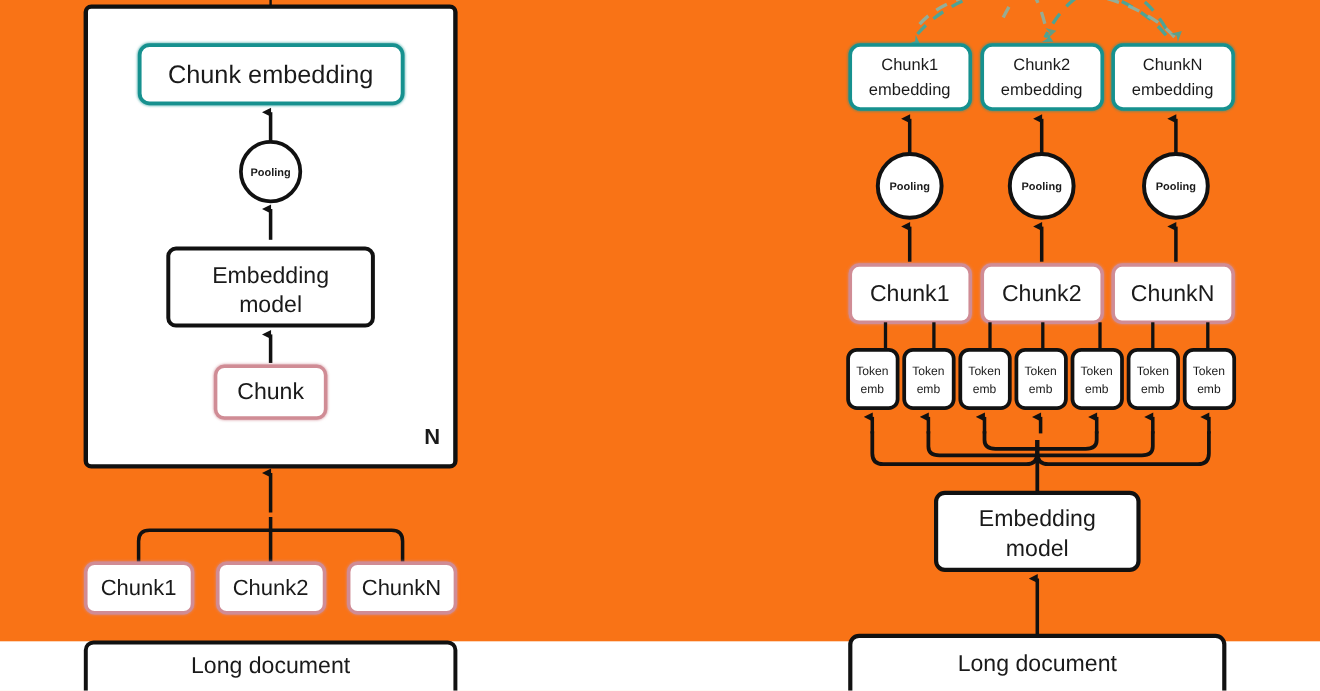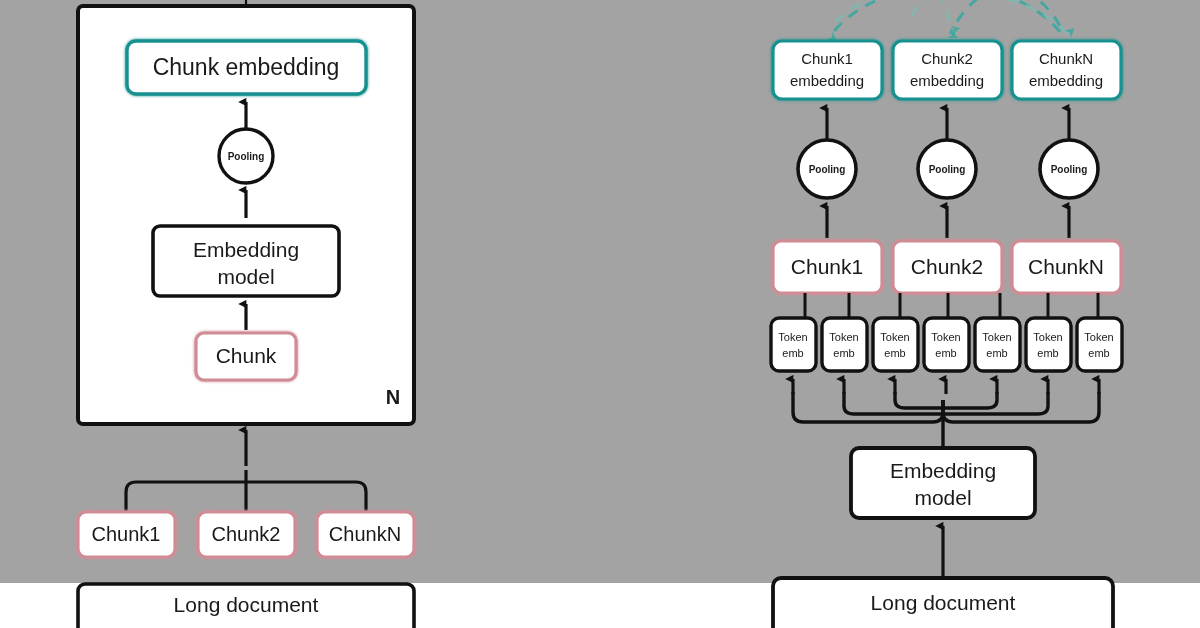--- a/index.html
+++ b/index.html
@@ -1,18 +1,18 @@
 <!DOCTYPE html>
 <html><head>
 <meta charset="utf-8">
 <style>
   html,body{margin:0;padding:0;background:#ffffff;}
   body{width:1200px;height:628px;overflow:hidden;
        font-family:"Liberation Sans","DejaVu Sans",sans-serif;}
-  #stage{position:relative;width:1200px;height:583px;background:#a3a3a3;text-align:right;}
+  #stage{position:relative;width:1200px;height:583px;background:#f97316;text-align:right;}
   svg{position:absolute;top:0;left:0;width:1200px;height:628px;}
   .nodeText{font-family:"Liberation Sans","DejaVu Sans",sans-serif;fill:#1a1a1a;}
 </style>
 </head>
 <body>
 
 <div id="stage">
 <svg viewBox="0 0 1200 628" xmlns="http://www.w3.org/2000/svg">
   <defs>
     <marker id="ah" markerWidth="9" markerHeight="9" refX="4.5" refY="8" orient="auto" markerUnits="userSpaceOnUse">

